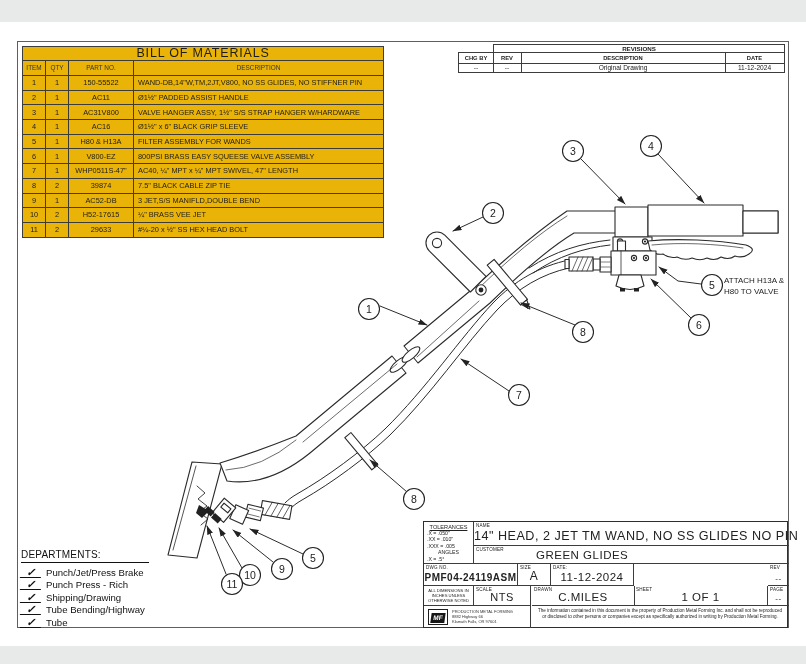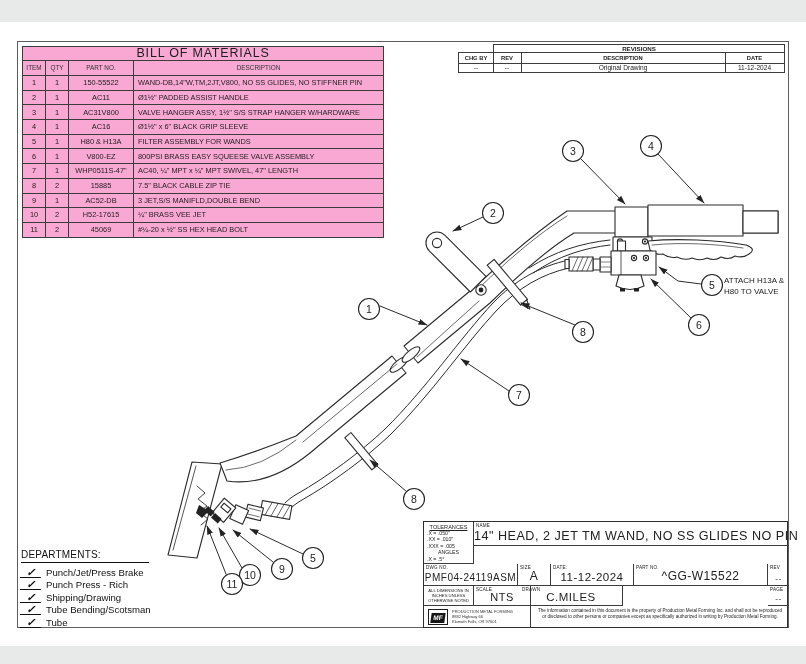--- a/index.html
+++ b/index.html
@@ -5,21 +5,21 @@
   *{box-sizing:border-box;margin:0;padding:0}
   html,body{width:806px;height:664px;overflow:hidden}
   body{position:relative;background:#ffffff;font-family:"Liberation Sans",sans-serif;color:#222}
   .band{position:absolute;left:0;width:806px;background:#e8e9e9}
   .band.top{top:0;height:22px}
   .band.bottom{top:646px;height:18px}
   .sheet{position:absolute;left:17px;top:41px;width:772px;height:587px;border:1.6px solid #5e5e5e}
   svg.draw{position:absolute;left:0;top:0;z-index:1}
 
   
-  table.bom{position:absolute;left:22px;top:46px;width:361px;z-index:2;border-collapse:collapse;table-layout:fixed;background:#f9a8d4}
+  table.bom{position:absolute;left:22px;top:46px;width:361px;z-index:2;border-collapse:collapse;table-layout:fixed;background:#eab308}
   .bom td{border:1px solid #3c3c3c;padding:0 2px;height:14.7px;line-height:1;white-space:nowrap;overflow:hidden;font-size:7.4px;color:#1d1d1d}
   .bom tr.title td{font-size:12.5px;letter-spacing:.8px;text-align:center;height:14px}
   .bom tr.hdr td{font-size:6.4px;text-align:center;height:15px;color:#333}
   .bom td.c{text-align:center}
   .bom td.l{text-align:left;padding-left:4px}
 
   
   .rev{position:absolute;left:458px;top:44px;width:327px;height:29px;z-index:2;font-size:6.5px}
   .rev .boxA{position:absolute;left:35px;top:0;width:292px;height:8px;border:1px solid #3c3c3c;border-bottom:none;text-align:center;font-size:6.2px;font-weight:bold;line-height:8px}
   .rev .boxB{position:absolute;left:0;top:8px;width:327px;height:21px;border:1px solid #3c3c3c}
@@ -301,39 +301,39 @@
       </tr>
   <tr>
         <td class="c">7</td>
         <td class="c">1</td>
         <td class="c">WHP0511S-47"</td>
         <td class="l">AC40, ¼" MPT x ¼" MPT SWIVEL, 47" LENGTH</td>
       </tr>
   <tr>
         <td class="c">8</td>
         <td class="c">2</td>
-        <td class="c">15885</td>
+        <td class="c">39874</td>
         <td class="l">7.5" BLACK CABLE ZIP TIE</td>
       </tr>
   <tr>
         <td class="c">9</td>
         <td class="c">1</td>
         <td class="c">AC52-DB</td>
         <td class="l">3 JET,S/S MANIFLD,DOUBLE BEND</td>
       </tr>
   <tr>
         <td class="c">10</td>
         <td class="c">2</td>
         <td class="c">H52-17615</td>
         <td class="l">¼" BRASS VEE JET</td>
       </tr>
   <tr>
         <td class="c">11</td>
         <td class="c">2</td>
-        <td class="c">45069</td>
+        <td class="c">29633</td>
         <td class="l">#¼-20 x ½" SS HEX HEAD BOLT</td>
       </tr>
 </tbody>
   </table>
 
 <div class="rev">
   <div class="boxA">REVISIONS</div>
   <div class="boxB">
     <div class="v" style="left:34px"></div>
     <div class="v" style="left:62px"></div>
@@ -356,54 +356,58 @@
     <div class="tol-line">.X = .050"</div>
     <div class="tol-line">.XX = .010"</div>
     <div class="tol-line">.XXX = .005</div>
     <div class="tol-line ctr">ANGLES</div>
     <div class="tol-line">.X = .5°</div>
   </div>
   <div class="cell nr" style="left:50px;top:0;width:315px;height:24px">
     <span class="lb">NAME</span>
     <div class="big" style="font-size:12.6px">14" HEAD, 2 JET TM WAND, NO SS GLIDES NO PIN</div>
   </div>
+  <div class="cell nr" style="left:50px;top:24px;width:315px;height:18px">
+    <span class="lb">CUSTOMER</span>
+    <div style="position:absolute;left:62px;bottom:2px;font-size:11.5px;letter-spacing:.5px">GREEN GLIDES</div>
+  </div>
   <div class="cell" style="left:0;top:42px;width:94px;height:22px">
     <span class="lb">DWG NO.</span>
-    <div class="big" style="font-size:10px;font-weight:normal">PMF04-24119ASM</div>
+    <div class="big" style="font-size:10px;font-weight:bold">PMF04-24119ASM</div>
   </div>
   <div class="cell" style="left:94px;top:42px;width:33px;height:22px">
     <span class="lb">SIZE</span>
     <div class="big" style="font-size:12px">A</div>
   </div>
   <div class="cell" style="left:127px;top:42px;width:83px;height:22px">
     <span class="lb">DATE:</span>
     <div class="big" style="font-size:11.5px">11-12-2024</div>
-  </div>
-  <div class="cell" style="left:210px;top:42px;width:134px;height:22px">
-    <span class="lb">PART NO.</span>
-    <div class="big" style="font-size:12px">^GG-W15522</div>
   </div>
   <div class="cell nr" style="left:344px;top:42px;width:21px;height:22px">
     <span class="lb">REV</span>
     <div class="big" style="font-size:8px">--</div>
   </div>
   <div class="cell" style="left:0;top:64px;width:50px;height:20px">
     <div class="dims3">
       <div>ALL DIMENSIONS IN</div>
       <div>INCHES UNLESS</div>
       <div>OTHERWISE NOTED</div>
     </div>
   </div>
   <div class="cell" style="left:50px;top:64px;width:57px;height:20px">
     <span class="lb">SCALE</span>
     <div class="big" style="font-size:11px">NTS</div>
   </div>
-  <div class="cell" style="left:96px;top:64px;width:103px;height:20px">
+  <div class="cell" style="left:108px;top:64px;width:103px;height:20px">
     <span class="lb">DRAWN</span>
     <div class="big" style="font-size:11.5px">C.MILES</div>
+  </div>
+  <div class="cell" style="left:210px;top:64px;width:134px;height:20px">
+    <span class="lb">SHEET</span>
+    <div class="big" style="font-size:11.5px">1 OF 1</div>
   </div>
   <div class="cell nr" style="left:344px;top:64px;width:21px;height:20px">
     <span class="lb">PAGE</span>
     <div class="big" style="font-size:8px">--</div>
   </div>
   <div class="cell nb" style="left:0;top:84px;width:107px;height:22px">
     <div class="logo-box">
       <div class="logo-mark">MF</div>
     </div>
     <div class="logo-txt">
@@ -426,19 +430,19 @@
   <div class="ditem">
     <span class="chk">✓</span>
     <span class="dlab">Punch Press - Rich</span>
   </div>
   <div class="ditem">
     <span class="chk">✓</span>
     <span class="dlab">Shipping/Drawing</span>
   </div>
   <div class="ditem">
     <span class="chk">✓</span>
-    <span class="dlab">Tube Bending/Scotsman</span>
+    <span class="dlab">Tube Bending/Highway</span>
   </div>
   <div class="ditem">
     <span class="chk">✓</span>
     <span class="dlab">Tube</span>
   </div>
 </div>
 
 </body></html>

